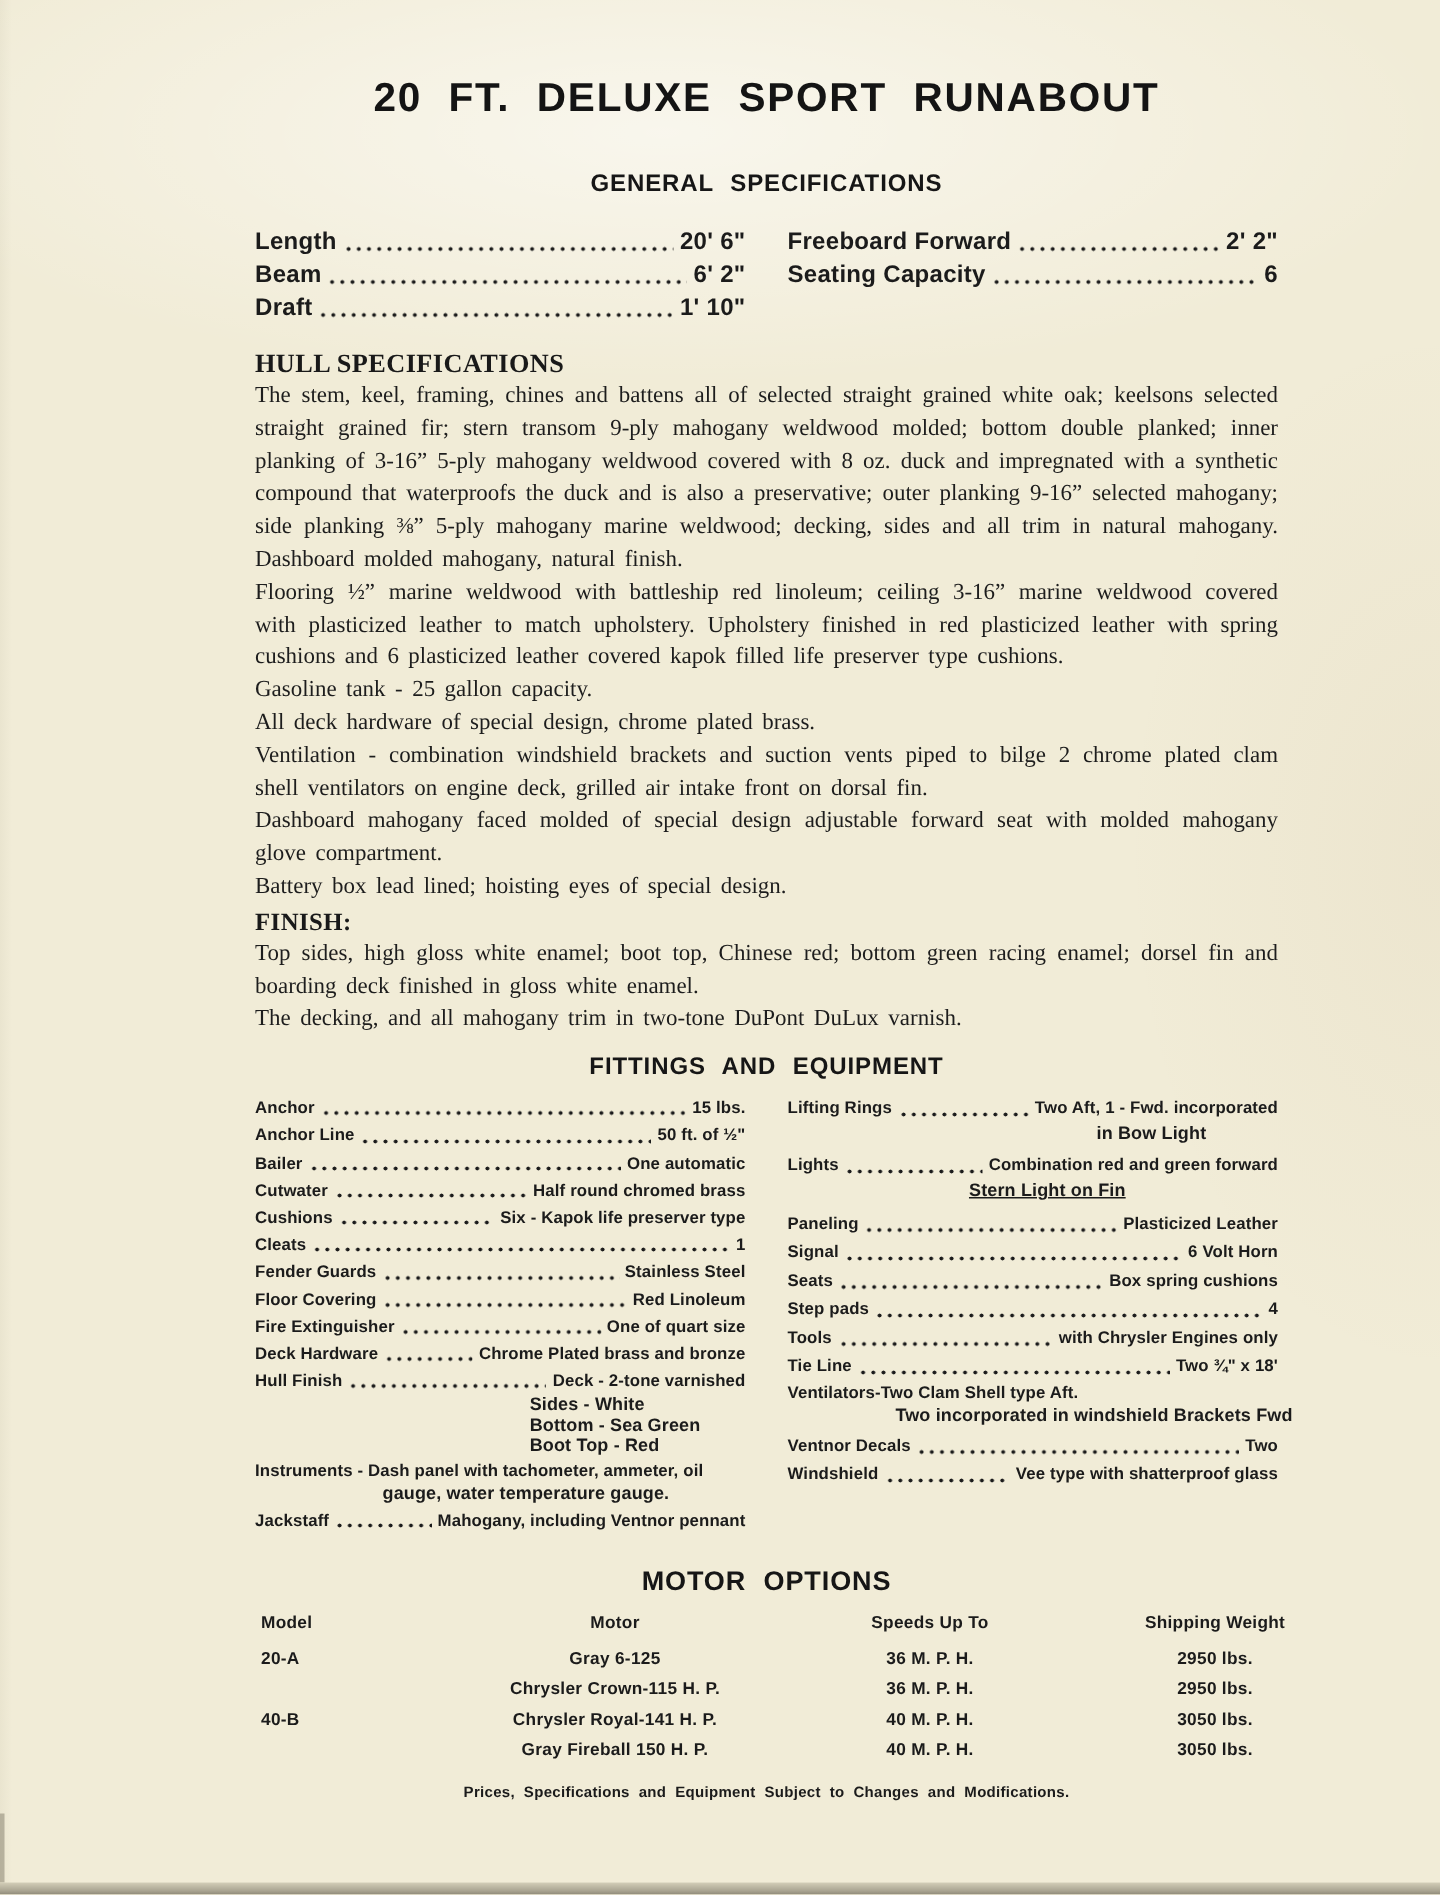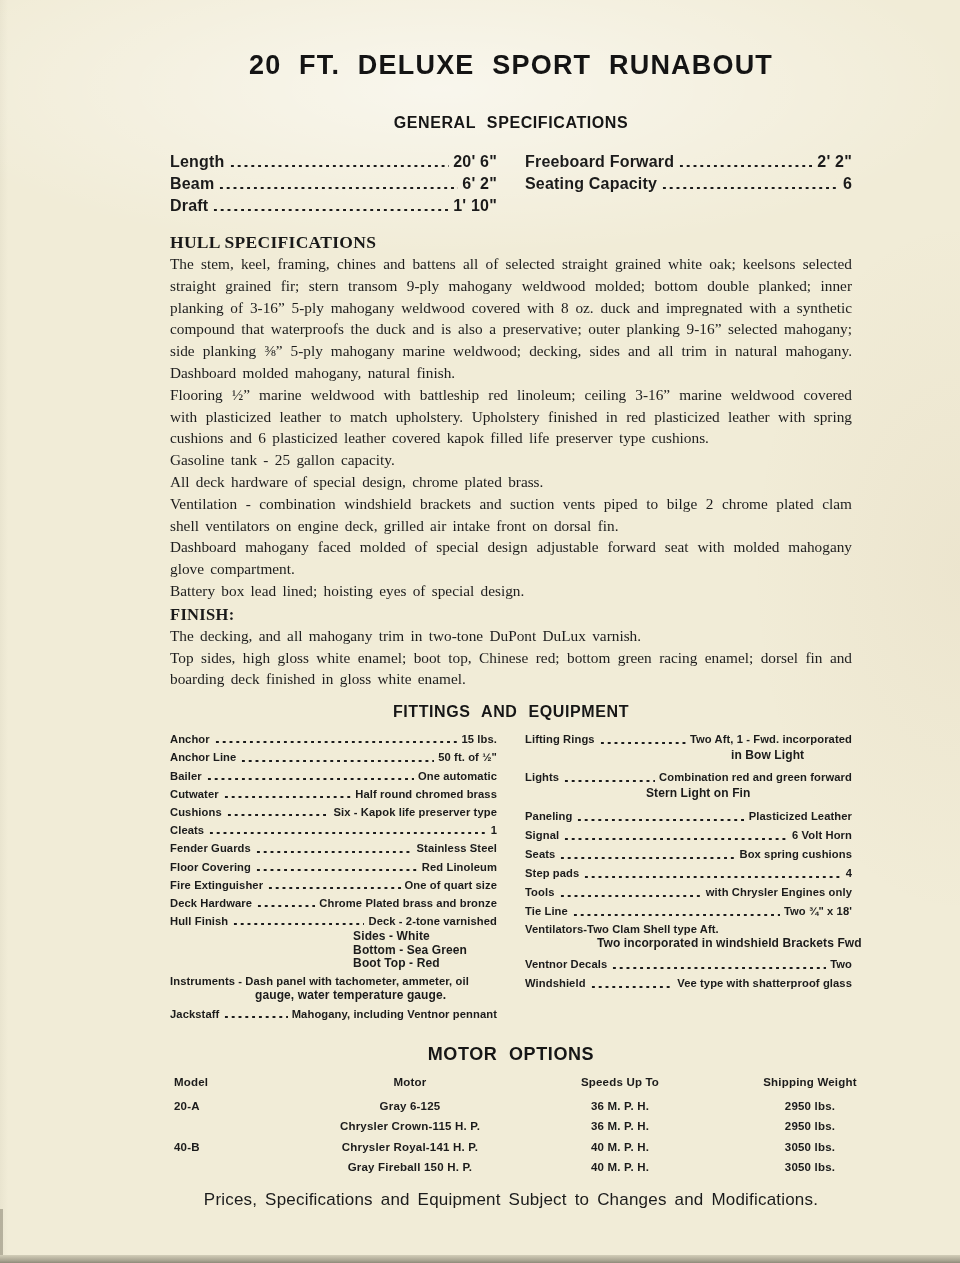--- a/index.html
+++ b/index.html
@@ -49,36 +49,36 @@
   
   .fit-cols{margin-top:9px;}
   .frow{display:flex;align-items:baseline;font-size:11.2px;font-weight:bold;
     line-height:18.2px;letter-spacing:.1px;white-space:nowrap;}
   .col-r .frow{line-height:19px;}
   .frow .dots{margin-bottom:3px;}
   .fline{font-size:11.2px;font-weight:bold;line-height:16px;letter-spacing:.1px;white-space:nowrap;}
   .fcont{font-size:12px;font-weight:bold;line-height:13.2px;letter-spacing:.1px;white-space:nowrap;}
   .c-hull{margin-left:56%;}
   .c-bowlight{margin-left:63%;}
-  .c-stern{margin-left:37%;}
+  .c-stern{margin-left:37%;text-decoration:underline;}
   .c-vent{margin-left:22%;}
   .c-instr{margin-left:26%;}
   .sp6{margin-bottom:6px;}
   .sp4{margin-bottom:5px;}
   .mt2{margin-top:3px;}
   .fvalue{text-align:right;}
 
   
   .motor-grid{margin-top:11px;display:grid;grid-template-columns:100px 280px 140px 240px;
     width:760px;row-gap:8.5px;font-size:11.5px;font-weight:bold;letter-spacing:.2px;}
   .mc1{text-align:left;padding-left:4px;}
   .mc2,.mc3,.mc4{text-align:center;}
   .mh{margin-bottom:3px;}
 
-  .footer{margin-top:17px;text-align:center;font-size:17px;font-weight:normal;
+  .footer{margin-top:17px;text-align:center;font-size:10px;font-weight:bold;
     letter-spacing:.2px;word-spacing:3px;}
 </style>
 </head>
 <body>
 
 <div class="page">
   <div class="content">
 
     <div class="title">20 FT. DELUXE SPORT RUNABOUT</div>
 
@@ -121,22 +121,22 @@
       <p>Flooring ½” marine weldwood with battleship red linoleum; ceiling 3-16” marine weldwood covered with plasticized leather to match upholstery. Upholstery finished in red plasticized leather with spring cushions and 6 plasticized leather covered kapok filled life preserver type cushions.</p>
       <p>Gasoline tank - 25 gallon capacity.</p>
       <p>All deck hardware of special design, chrome plated brass.</p>
       <p>Ventilation - combination windshield brackets and suction vents piped to bilge 2 chrome plated clam shell ventilators on engine deck, grilled air intake front on dorsal fin.</p>
       <p>Dashboard mahogany faced molded of special design adjustable forward seat with molded mahogany glove compartment.</p>
       <p>Battery box lead lined; hoisting eyes of special design.</p>
     </div>
 
     <div class="serif-h finish-h">FINISH:</div>
     <div class="body-text">
+      <p>Top sides, high gloss white enamel; boot top, Chinese red; bottom green racing enamel; dorsel fin and boarding deck finished in gloss white enamel.</p>
       <p>The decking, and all mahogany trim in two-tone DuPont DuLux varnish.</p>
-      <p>Top sides, high gloss white enamel; boot top, Chinese red; bottom green racing enamel; dorsel fin and boarding deck finished in gloss white enamel.</p>
     </div>
 
     <div class="h-sans fit-heading">FITTINGS AND EQUIPMENT</div>
     <div class="cols fit-cols">
 
       <div class="col">
         <div class="frow">
           <span>Anchor</span>
           <span class="dots"></span>
           <span class="fvalue">15 lbs.</span>

